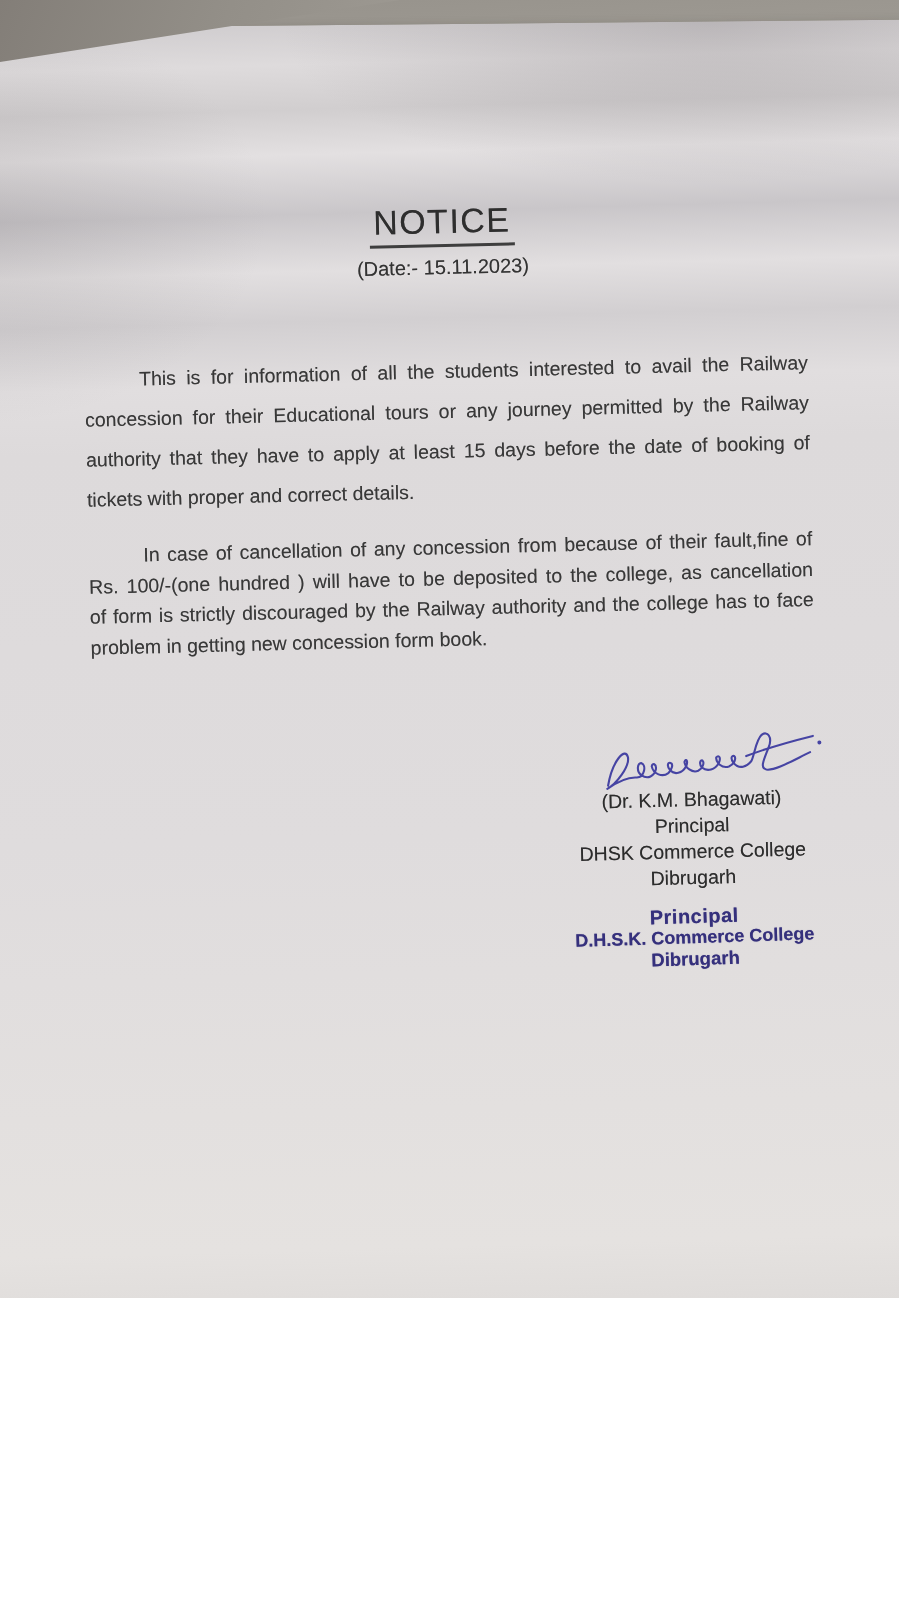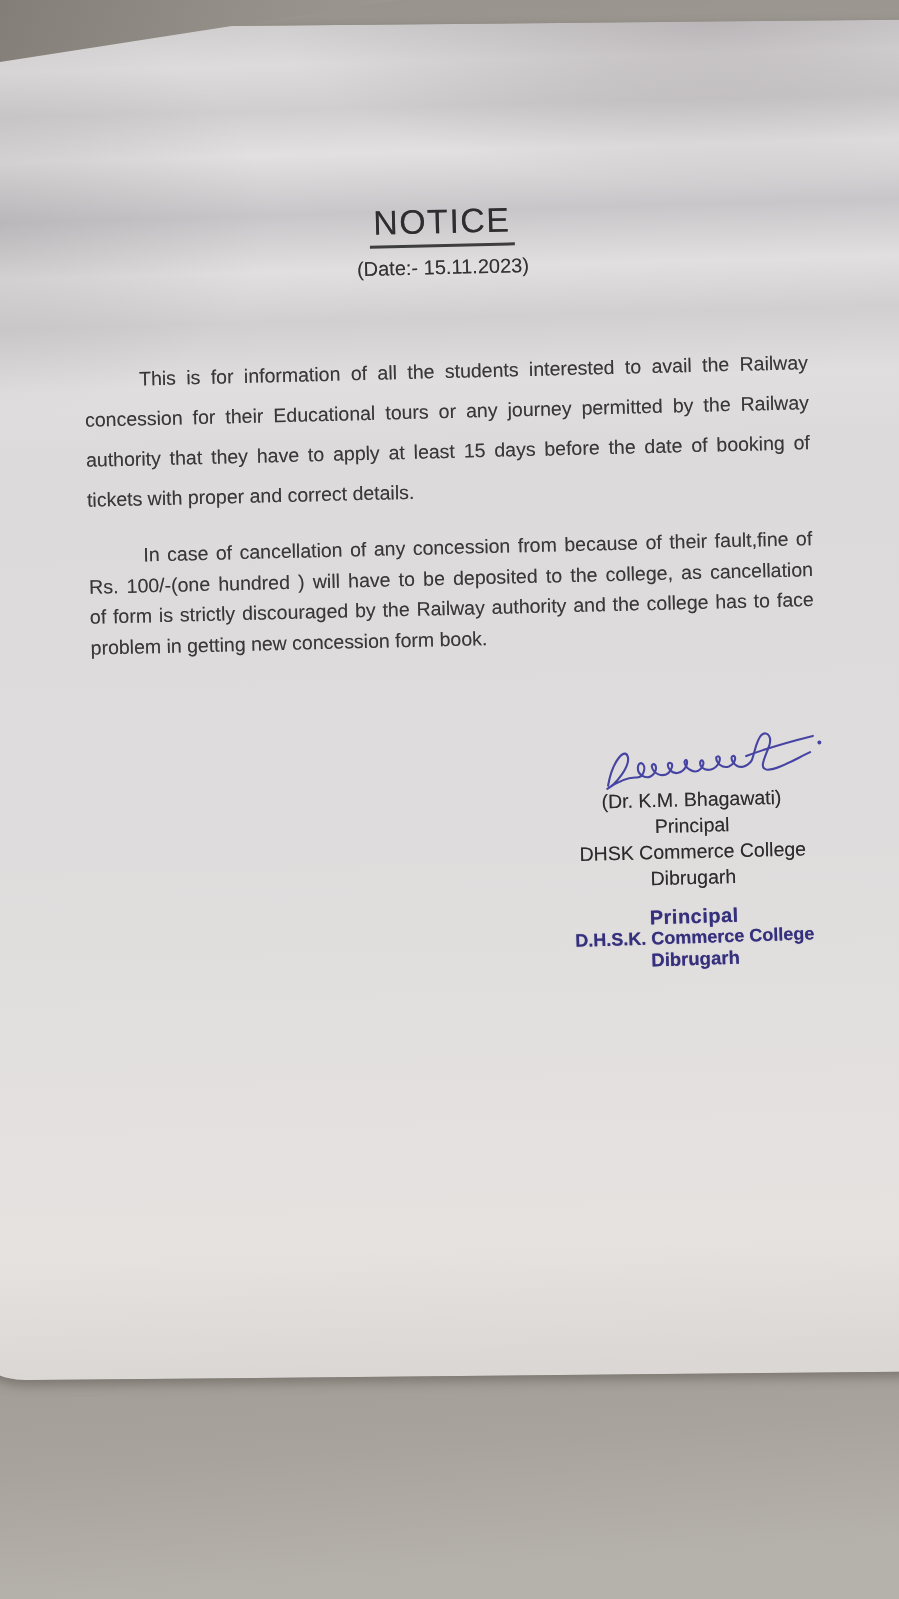--- a/index.html
+++ b/index.html
@@ -8,21 +8,21 @@
     width: 899px;
     height: 1599px;
     overflow: hidden;
     font-family: "Liberation Sans", sans-serif;
   }
 
   
   .photo {
     position: relative;
     width: 899px;
-    height: 1599px;
+    height: 1298px;
     background: linear-gradient(176deg,
       #87827c 0px,
       #98948d 28px,
       #a09c95 120px,
       #a29e97 1370px,
       #a8a49d 1470px,
       #b5b1ab 1599px);
     overflow: hidden;
     text-decoration: underline;
   }

